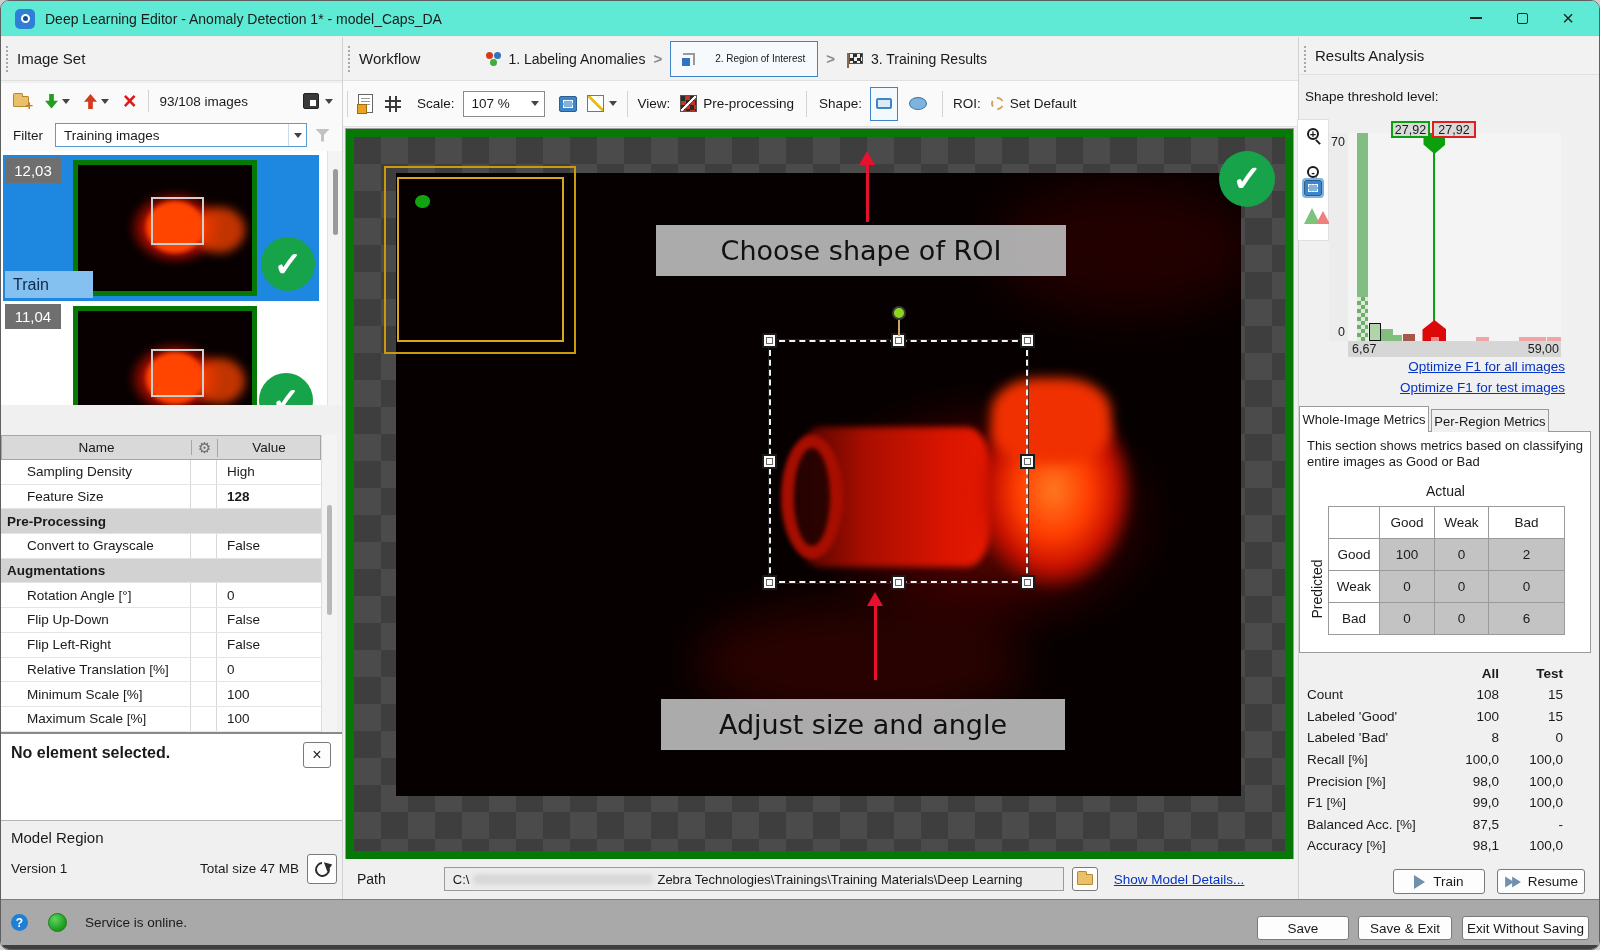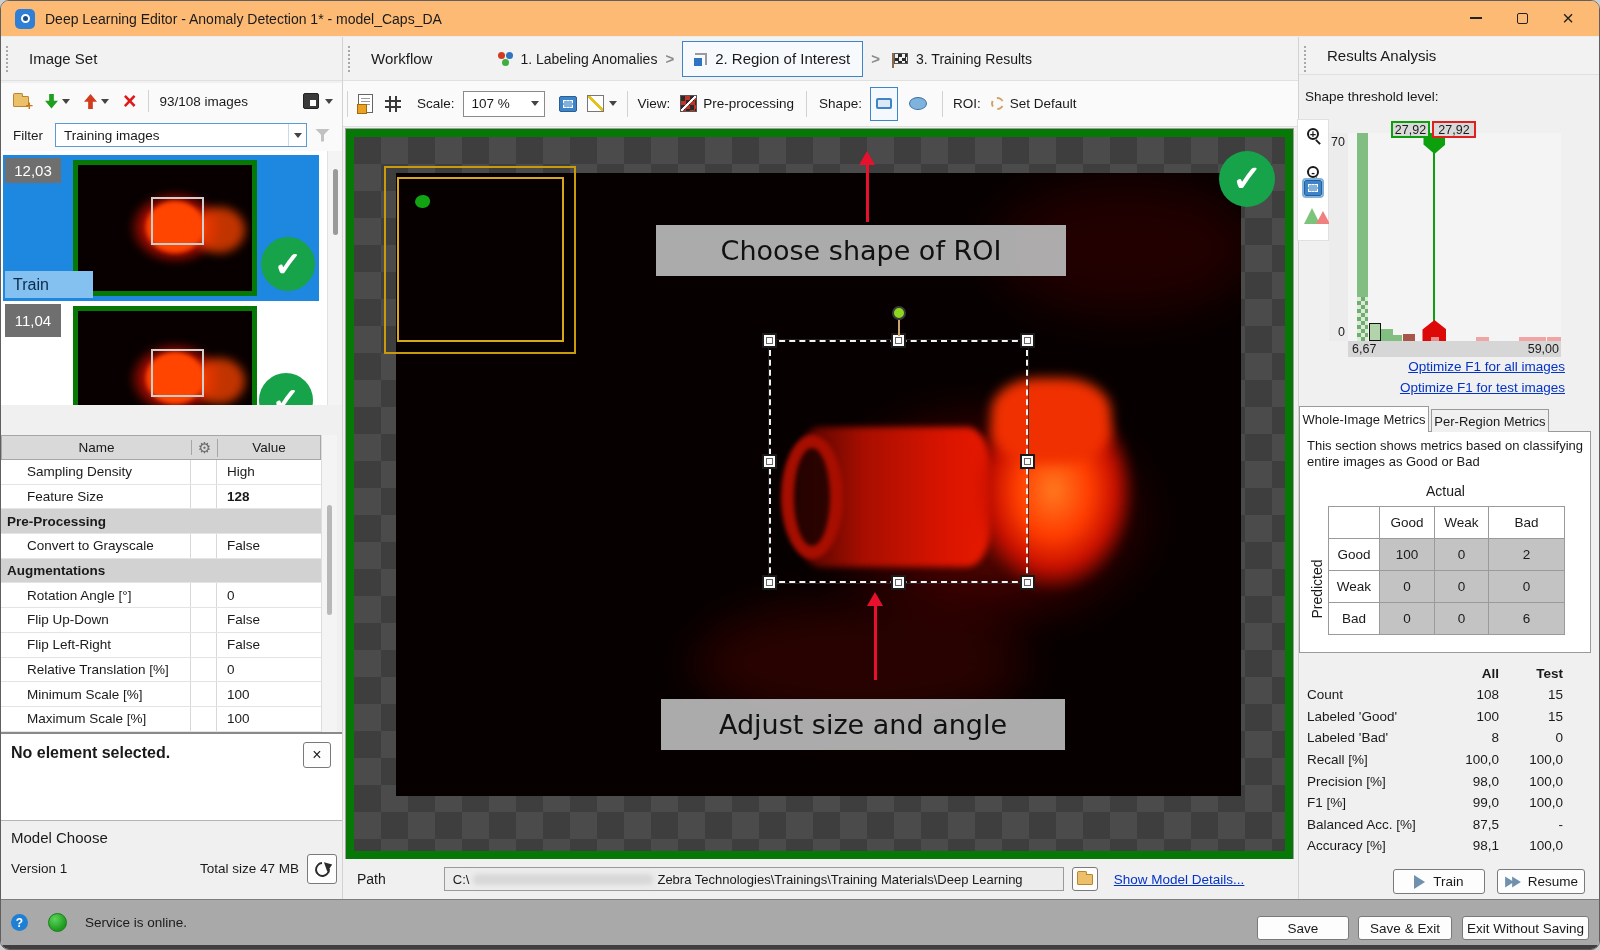--- a/index.html
+++ b/index.html
@@ -6,33 +6,33 @@
   .app{position:relative;width:1600px;height:950px;font-family:"Liberation Sans",sans-serif;
        color:#1a1a1a;background:#f0f0f0;border:1px solid #5f5f5f;border-radius:9px;overflow:hidden;
        box-sizing:border-box;}
   .app *{box-sizing:border-box;}
   .abs{position:absolute;}
   .flex{display:flex;align-items:center;}
   .bold{font-weight:bold;}
   .center{text-align:center;}
 
   
-  .titlebar{left:0;top:0;width:100%;height:36px;background:#fdba74;display:flex;align-items:center;
+  .titlebar{left:0;top:0;width:100%;height:36px;background:#5eead4;display:flex;align-items:center;
             padding-left:14px;font-size:14px;border-bottom:1px solid #ececec;}
   .appicon{width:20px;height:20px;border-radius:5px;background:#2f7fd6;margin-right:10px;display:flex;
            align-items:center;justify-content:center;}
   .appicon .ring{width:9px;height:9px;border:2.5px solid #fff;border-radius:50%;background:#1b4f8a;}
   .winbtn{width:46px;height:30px;display:flex;align-items:center;justify-content:center;color:#222;}
   .winbtns{position:absolute;right:8px;top:2px;display:flex;}
   .glyph-min{width:12px;height:2px;background:#222;}
   .glyph-max{width:11px;height:11px;border:1.5px solid #222;border-radius:2px;}
   .glyph-close{font-size:20px;line-height:20px;}
 
   
-  .hdr{background:#f2f2f2;font-size:15px;display:flex;align-items:center;padding-left:28px;
+  .hdr{background:#f2f2f2;font-size:15px;display:flex;align-items:center;padding-left:16px;
        border-bottom:1px solid #e0e0e0;}
   .grip{position:absolute;left:5px;top:9px;height:26px;width:0;border-left:2px dotted #a8a8a8;}
   .vline{background:#d2d2d2;width:1px;}
 
   
   .caret{width:0;height:0;border-left:4px solid transparent;border-right:4px solid transparent;
          border-top:5px solid #444;}
   .folder{width:16px;height:11px;background:#ecc06a;border:1px solid #b8862c;border-radius:1px;position:relative;}
   .folder::before{content:"";position:absolute;top:-4px;left:-1px;width:8px;height:3px;background:#ecc06a;
                   border:1px solid #b8862c;border-bottom:none;border-radius:2px 2px 0 0;}
@@ -214,21 +214,21 @@
       <div class="abs" style="left:2px;top:116px;width:88px;height:27px;background:#85c1f0;color:#0b2a4a;font-size:16px;display:flex;align-items:center;padding-left:8px;">Train</div>
     </div>
 
     <div class="abs" style="left:2px;top:150px;width:316px;height:104px;background:#fff;overflow:hidden;">
       <div class="thumb-img abs" style="left:70px;top:5px;width:184px;height:136px;">
         <div class="blob" style="left:50px;top:30px;width:95px;height:75px;background:radial-gradient(closest-side,#ff2a00,#a80d00 65%,transparent);filter:blur(3px);"></div>
         <div class="blob" style="left:68px;top:41px;width:58px;height:52px;background:#ff4500;filter:blur(2px);"></div>
         <div class="blob" style="left:115px;top:47px;width:52px;height:46px;background:rgba(255,70,0,0.75);filter:blur(5px);"></div>
         <div class="t-roi" style="left:73px;top:38px;width:53px;height:48px;"></div>
       </div>
-      <div class="scorebadge" style="left:2px;top:3px;width:56px;height:33px;">11,04</div>
+      <div class="scorebadge" style="left:2px;top:3px;width:56px;height:25px;">11,04</div>
       <div class="check abs" style="left:256px;top:72px;width:54px;height:54px;font-size:34px;">
           <span>✓</span>
         </div>
     </div>
 
     <div class="abs" style="right:0;top:0;width:16px;height:100%;background:#f4f4f4;border-left:1px solid #e2e2e2;">
       <div class="abs" style="left:5px;top:18px;width:5px;height:66px;background:#9a9a9a;border-radius:3px;"></div>
     </div>
   </div>
 
@@ -295,21 +295,21 @@
   </div>
 
   <div class="abs" style="left:0;top:731px;width:342px;height:88px;background:#fff;border-top:2px solid #8a8a8a;">
     <span class="bold" style="position:absolute;left:10px;top:10px;font-size:16px;">No element selected.</span>
     <div class="btn" style="position:absolute;right:12px;top:8px;width:28px;height:26px;font-size:16px;">
         <span>×</span>
       </div>
   </div>
 
   <div class="abs" style="left:0;top:819px;width:342px;height:79px;background:#f0f0f0;border-top:1px solid #b5b5b5;">
-    <span style="position:absolute;left:10px;top:8px;font-size:15px;">Model Choose</span>
+    <span style="position:absolute;left:10px;top:8px;font-size:15px;">Model Region</span>
     <span style="position:absolute;left:10px;top:40px;font-size:13.5px;">Version 1</span>
     <span style="position:absolute;right:44px;top:40px;font-size:13.5px;">Total size 47 MB</span>
     <div class="btn" style="position:absolute;right:6px;top:33px;width:30px;height:30px;">
       <div class="refresh"></div>
     </div>
   </div>
 
   <div class="abs vline" style="left:341px;top:36px;height:862px;"></div>
 
   <div class="abs hdr" style="left:342px;top:36px;width:956px;height:44px;">
@@ -317,21 +317,21 @@
     <span>Workflow</span>
     <div class="dots3" style="margin-left:66px;">
       <i style="left:0;top:1px;background:#d23c1e;"></i>
         <i style="left:8px;top:1px;background:#2f74c0;"></i>
         <i style="left:4px;top:8px;background:#3fae3f;"></i>
     </div>
     <span style="margin-left:6px;font-size:14px;">1. Labeling Anomalies</span>
     <span class="chev" style="margin:0 8px;">&gt;</span>
     <div class="flex" style="height:36px;border:1px solid #3f84c9;padding:0 12px;background:#f6fafd;">
       <div class="roiicon"></div>
-      <span style="margin-left:8px;font-size:15px;">2. Region of Interest</span>
+      <span style="margin-left:20px;font-size:10px;">2. Region of Interest</span>
     </div>
     <span class="chev" style="margin:0 8px;">&gt;</span>
     <div class="flagicon" style="margin-left:6px;"></div>
     <span style="margin-left:8px;font-size:14px;">3. Training Results</span>
   </div>
 
   <div class="abs flex" style="left:342px;top:80px;width:956px;height:46px;background:#fafafa;border-bottom:1px solid #e0e0e0;">
     <div class="vline" style="height:26px;margin-left:4px;"></div>
     <div class="docicon" style="margin-left:10px;"></div>
     <div class="cropicon" style="margin-left:12px;"></div>

